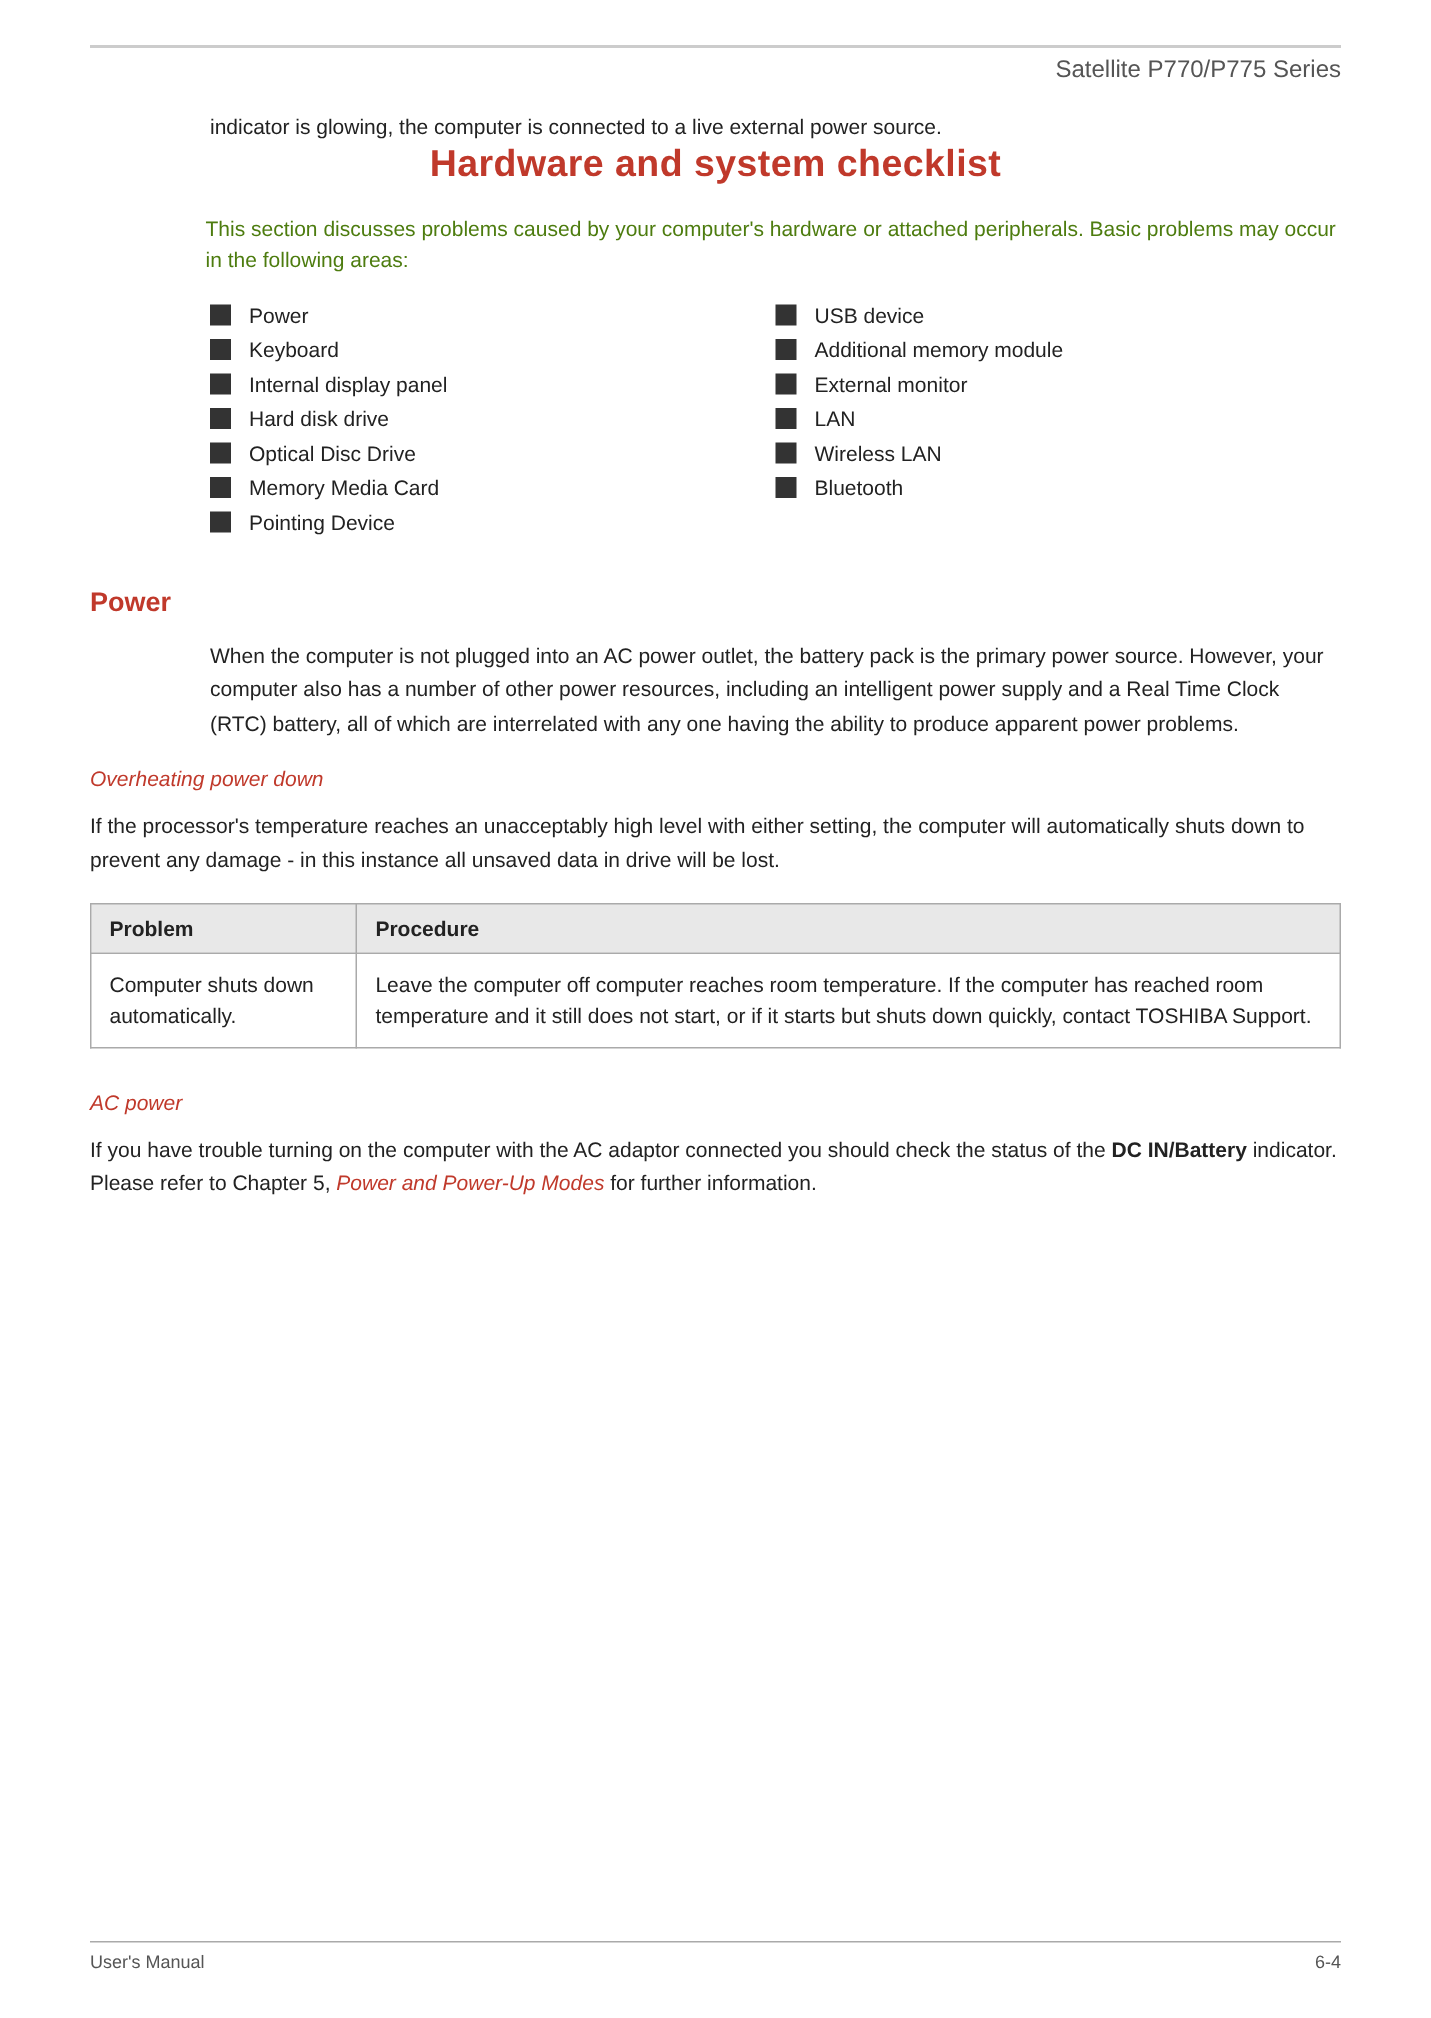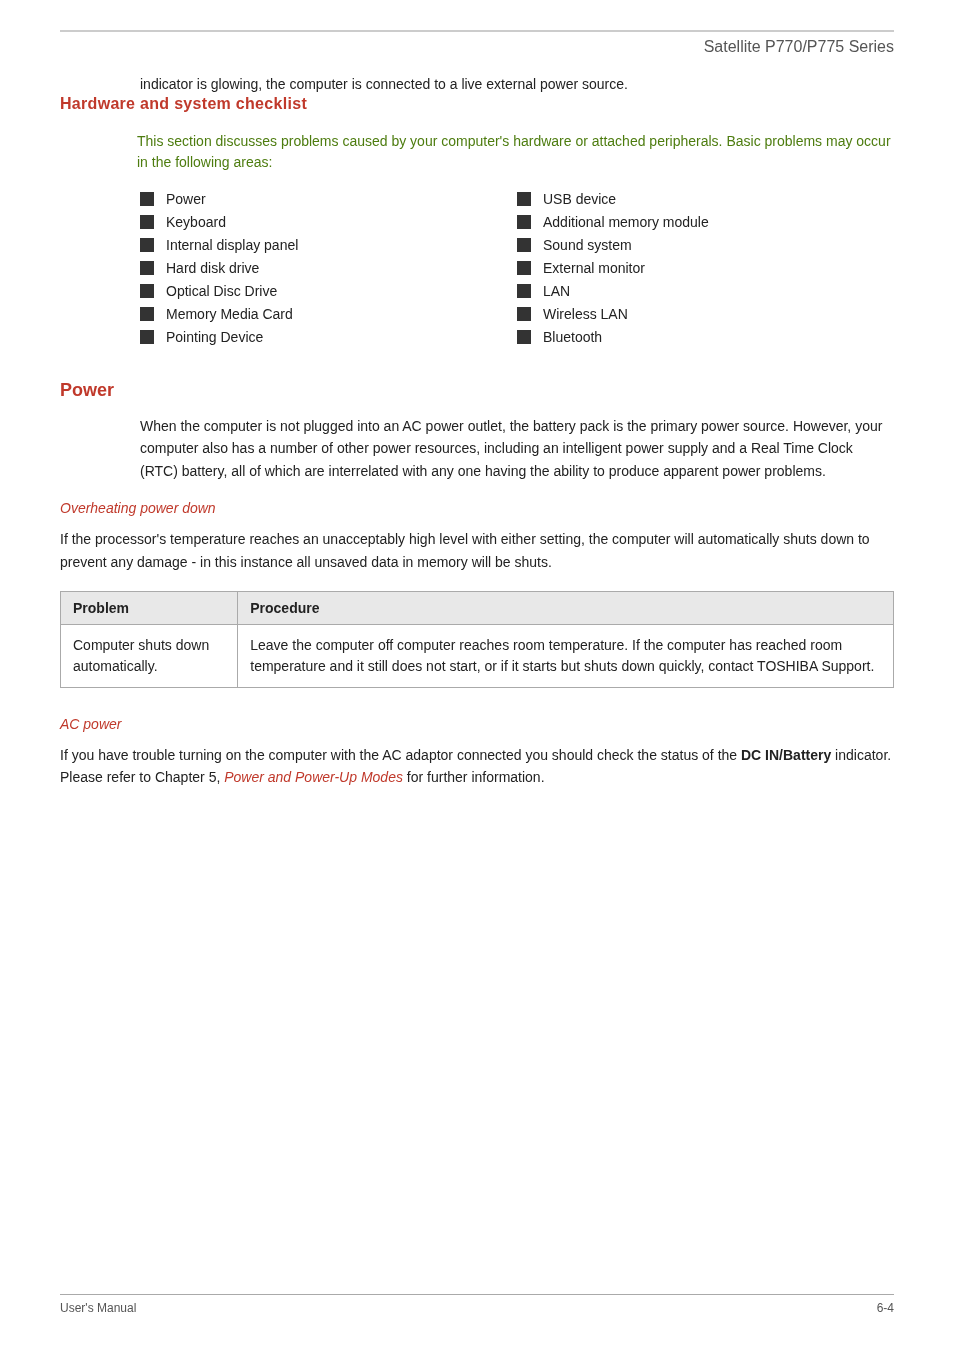--- a/index.html
+++ b/index.html
@@ -26,26 +26,27 @@
       color: #555;
       margin-bottom: 18px;
     }
     .intro-text {
       margin-left: 80px;
       line-height: 1.5;
       font-size: 14px;
       color: #222;
     }
     .section-title {
-      font-size: 16px;
+      font-size: 25px;
       font-weight: bold;
       color: #c0392b;
       font-family: Arial, sans-serif;
       margin-bottom: 18px;
       letter-spacing: 0.3px;
+      text-align: center;
     }
     .checklist-intro {
       margin-left: 77px;
       margin-bottom: 18px;
       line-height: 1.5;
       font-size: 14px;
       color: #4d7c0f;
     }
     .checklist-columns {
       display: flex;
@@ -198,24 +199,20 @@
       <div class="checklist-item">
         <span class="bullet-square"></span>
         <span>USB device</span>
       </div>
       <div class="checklist-item">
         <span class="bullet-square"></span>
         <span>Additional memory module</span>
       </div>
       <div class="checklist-item">
         <span class="bullet-square"></span>
-        <span>Sound system</span>
-      </div>
-      <div class="checklist-item">
-        <span class="bullet-square"></span>
         <span>External monitor</span>
       </div>
       <div class="checklist-item">
         <span class="bullet-square"></span>
         <span>LAN</span>
       </div>
       <div class="checklist-item">
         <span class="bullet-square"></span>
         <span>Wireless LAN</span>
       </div>
@@ -225,21 +222,21 @@
       </div>
     </div>
   </div>
 
   <div class="power-section">
     <div class="subsection-title">Power</div>
     <div class="body-text">When the computer is not plugged into an AC power outlet, the battery pack is the primary power source. However, your computer also has a number of other power resources, including an intelligent power supply and a Real Time Clock (RTC) battery, all of which are interrelated with any one having the ability to produce apparent power problems.</div>
 
     <div>
       <div class="sub-subsection-title">Overheating power down</div>
-      <div class="sub-subsection-body">If the processor's temperature reaches an unacceptably high level with either setting, the computer will automatically shuts down to prevent any damage - in this instance all unsaved data in memory will be shuts.</div>
+      <div class="sub-subsection-body">If the processor's temperature reaches an unacceptably high level with either setting, the computer will automatically shuts down to prevent any damage - in this instance all unsaved data in drive will be lost.</div>
 
       <div class="table-section">
         <table>
           <thead>
             <tr>
               <th>Problem</th>
               <th>Procedure</th>
             </tr>
           </thead>
           <tbody>

